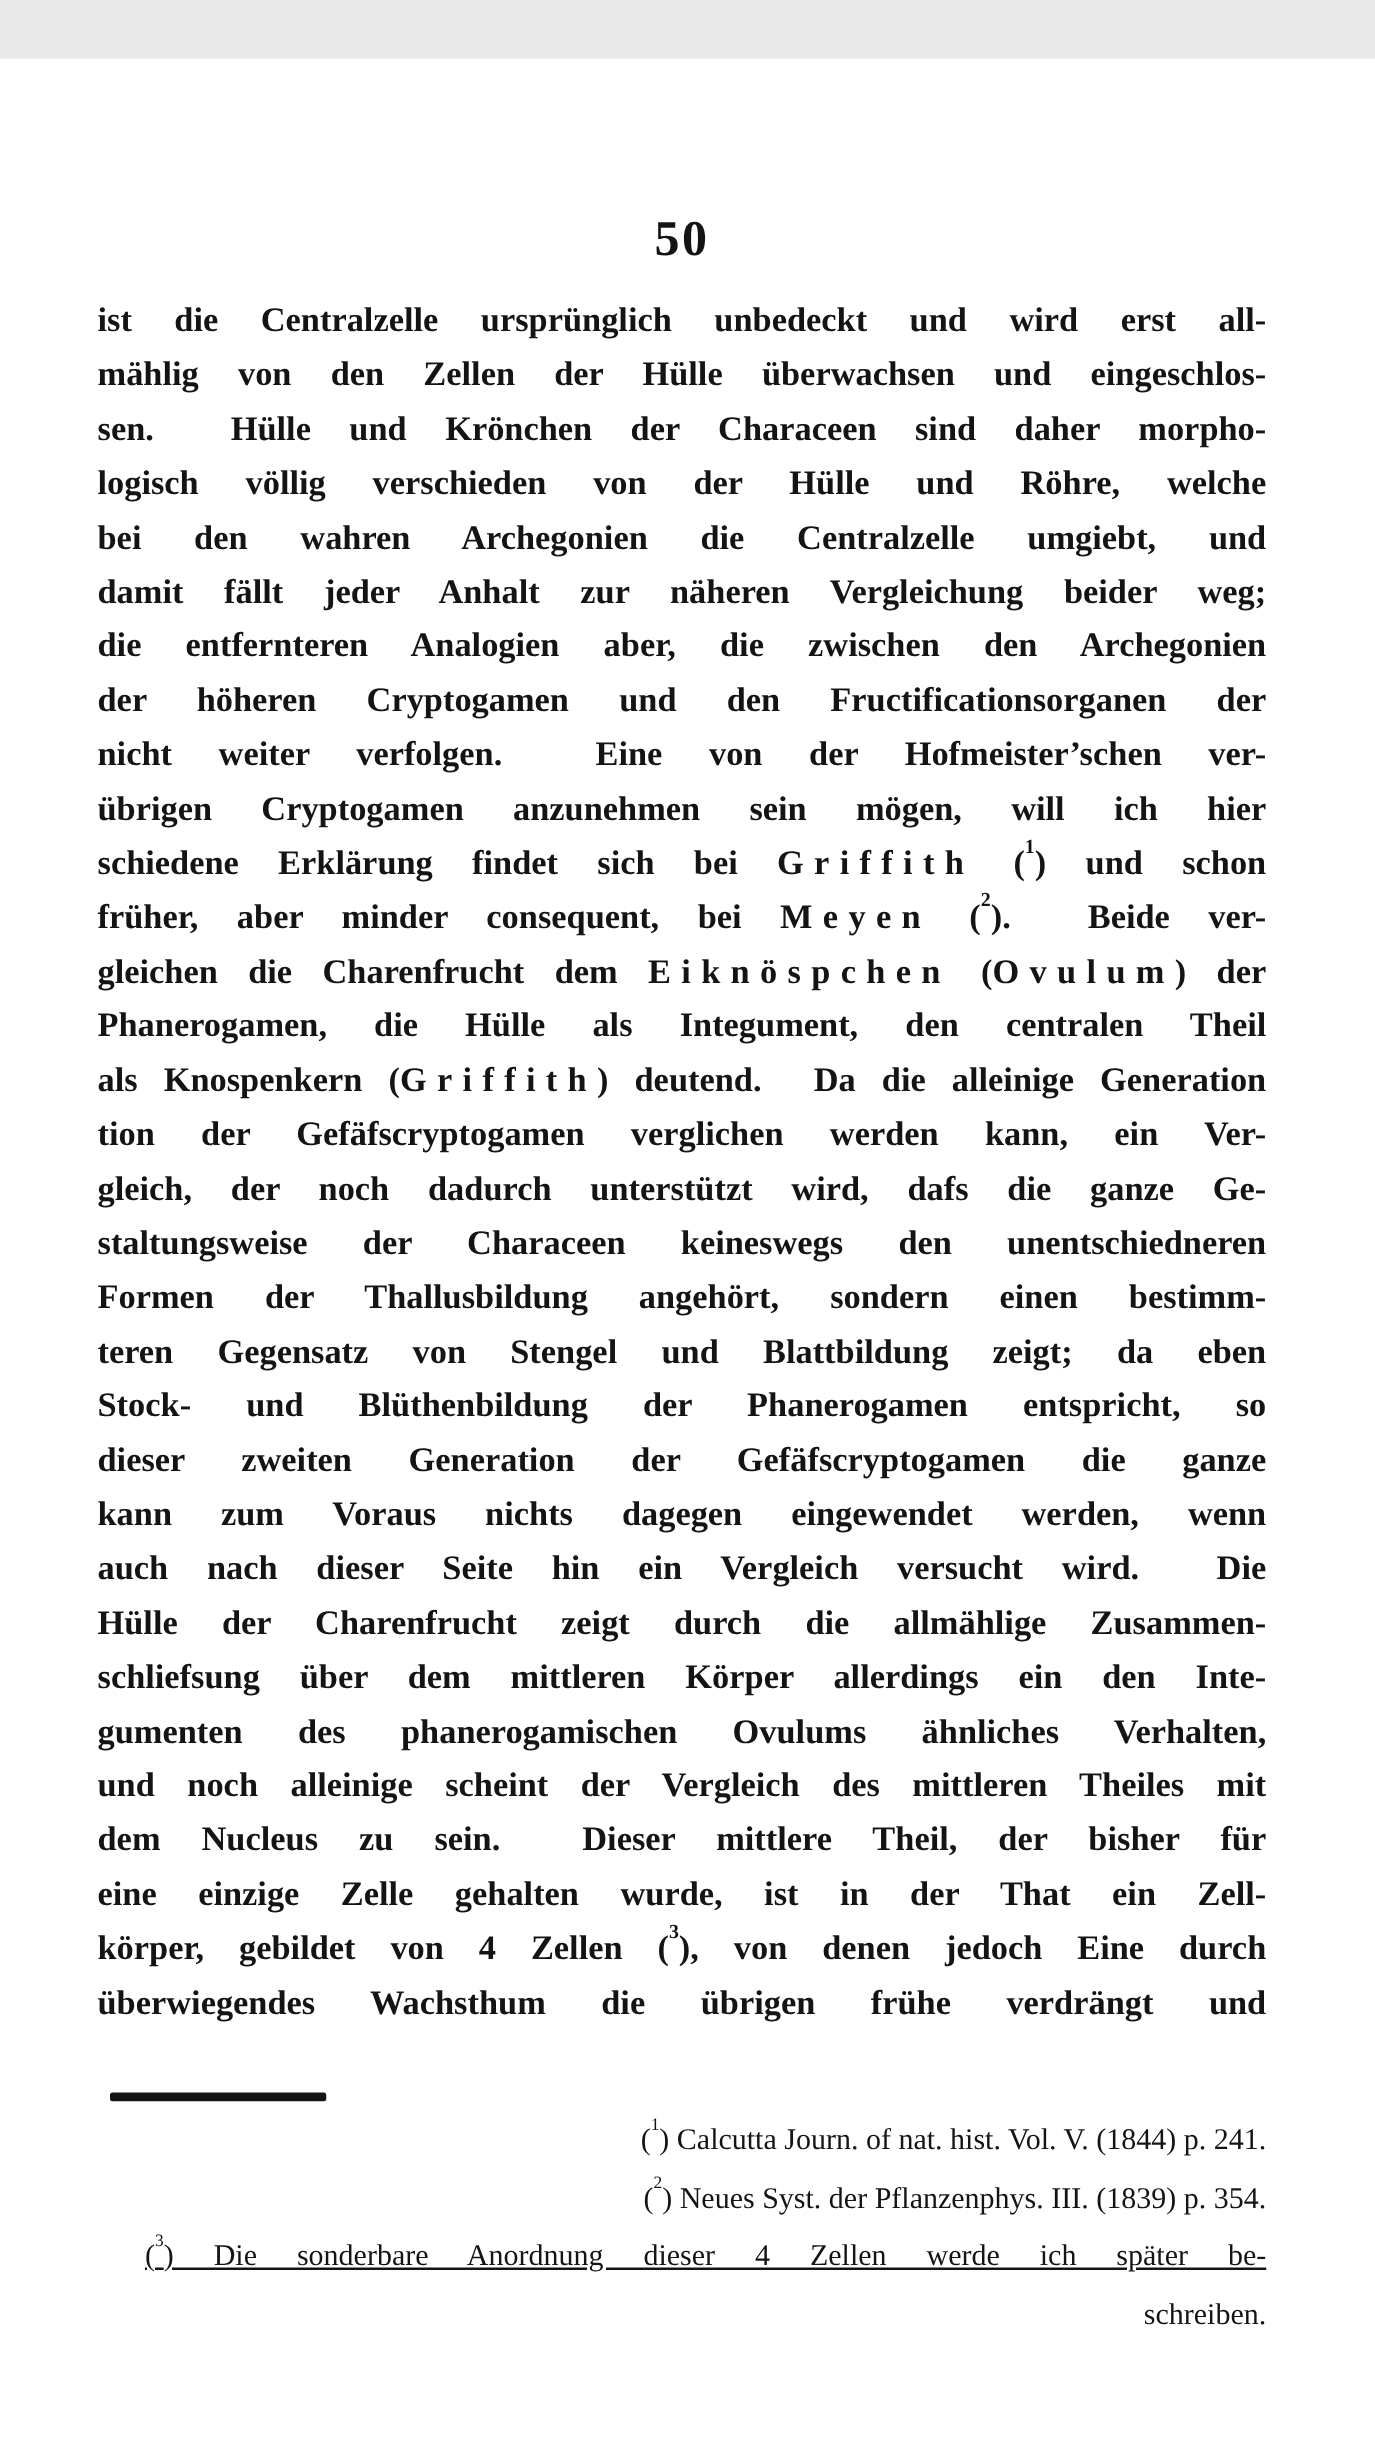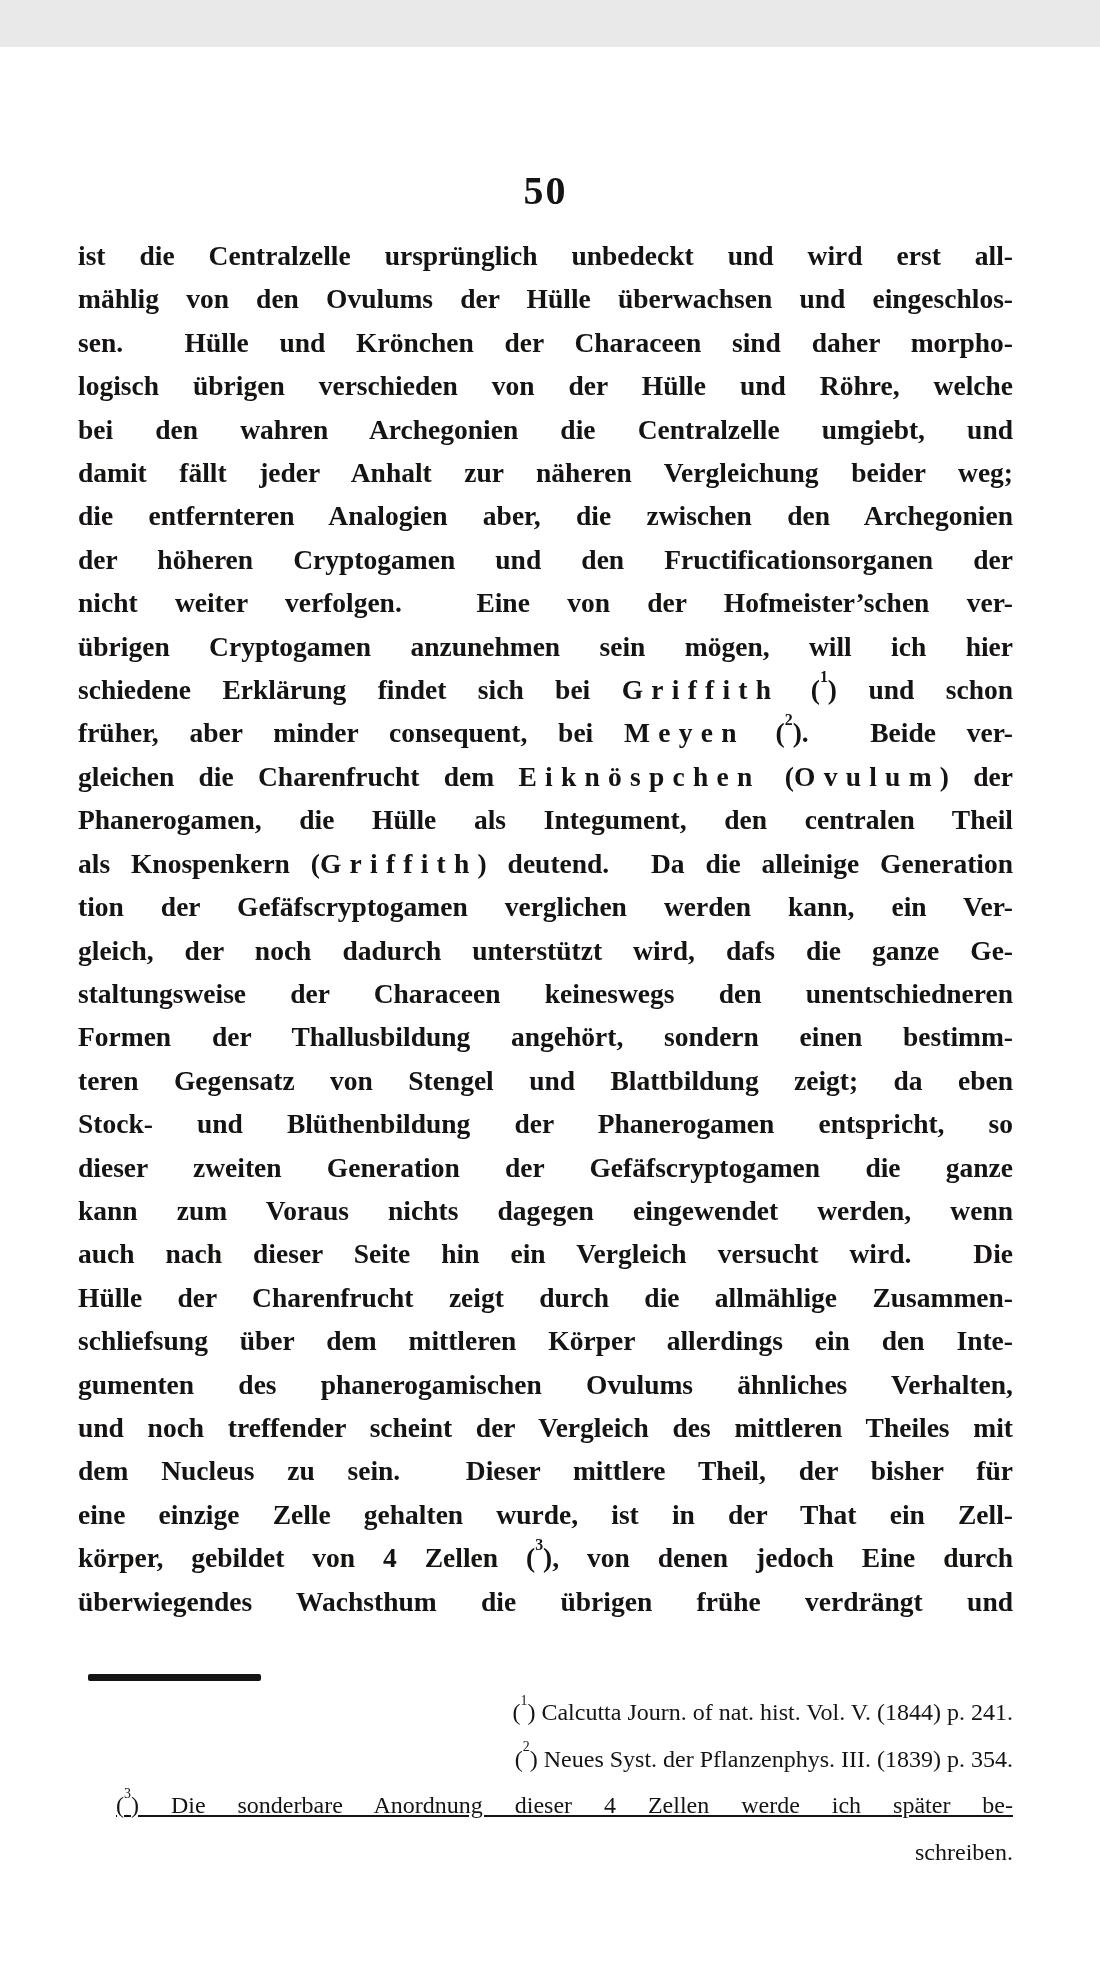--- a/index.html
+++ b/index.html
@@ -66,23 +66,23 @@
   }
 </style>
 </head>
 <body>
 
 <div class="page">
   <div class="page-number">50</div>
 
   <div class="body-text" id="bodyText">
       <div class="line">ist die Centralzelle ursprünglich unbedeckt und wird erst all-</div>
-      <div class="line">mählig von den Ovulums der Hülle überwachsen und eingeschlos-</div>
+      <div class="line">mählig von den Zellen der Hülle überwachsen und eingeschlos-</div>
       <div class="line">sen.&nbsp; Hülle und Krönchen der Characeen sind daher morpho-</div>
-      <div class="line">logisch übrigen verschieden von der Hülle und Röhre, welche</div>
+      <div class="line">logisch völlig verschieden von der Hülle und Röhre, welche</div>
       <div class="line">bei den wahren Archegonien die Centralzelle umgiebt, und</div>
       <div class="line">damit fällt jeder Anhalt zur näheren Vergleichung beider weg;</div>
       <div class="line">die entfernteren Analogien aber, die zwischen den Archegonien</div>
       <div class="line">der höheren Cryptogamen und den Fructificationsorganen der</div>
       <div class="line">nicht weiter verfolgen.&nbsp; Eine von der Hofmeister’schen ver-</div>
       <div class="line">übrigen Cryptogamen anzunehmen sein mögen, will ich hier</div>
       <div class="line">schiedene Erklärung findet sich bei <span class="g">Griffith</span> (<sup>1</sup>) und schon</div>
       <div class="line">früher, aber minder consequent, bei <span class="g">Meyen</span> (<sup>2</sup>).&nbsp; Beide ver-</div>
       <div class="line">gleichen die Charenfrucht dem <span class="g">Eiknöspchen</span> (<span class="g">Ovulum</span>) der</div>
       <div class="line">Phanerogamen, die Hülle als Integument, den centralen Theil</div>
@@ -92,21 +92,21 @@
       <div class="line">staltungsweise der Characeen keineswegs den unentschiedneren</div>
       <div class="line">Formen der Thallusbildung angehört, sondern einen bestimm-</div>
       <div class="line">teren Gegensatz von Stengel und Blattbildung zeigt; da eben</div>
       <div class="line">Stock- und Blüthenbildung der Phanerogamen entspricht, so</div>
       <div class="line">dieser zweiten Generation der Gefäfscryptogamen die ganze</div>
       <div class="line">kann zum Voraus nichts dagegen eingewendet werden, wenn</div>
       <div class="line">auch nach dieser Seite hin ein Vergleich versucht wird.&nbsp; Die</div>
       <div class="line">Hülle der Charenfrucht zeigt durch die allmählige Zusammen-</div>
       <div class="line">schliefsung über dem mittleren Körper allerdings ein den Inte-</div>
       <div class="line">gumenten des phanerogamischen Ovulums ähnliches Verhalten,</div>
-      <div class="line">und noch treffender scheint der Vergleich des mittleren Theiles mit</div>
+      <div class="line">und noch alleinige scheint der Vergleich des mittleren Theiles mit</div>
       <div class="line">dem Nucleus zu sein.&nbsp; Dieser mittlere Theil, der bisher für</div>
       <div class="line">eine einzige Zelle gehalten wurde, ist in der That ein Zell-</div>
       <div class="line">körper, gebildet von 4 Zellen (<sup>3</sup>), von denen jedoch Eine durch</div>
       <div class="line">überwiegendes Wachsthum die übrigen frühe verdrängt und</div>
     </div>
 
   <div class="fn-rule"></div>
 
   <div class="footnotes" id="footnotes">
       <div class="fn-line indent">(<sup>1</sup>) Calcutta Journ. of nat. hist. Vol. V. (1844) p. 241.</div>

